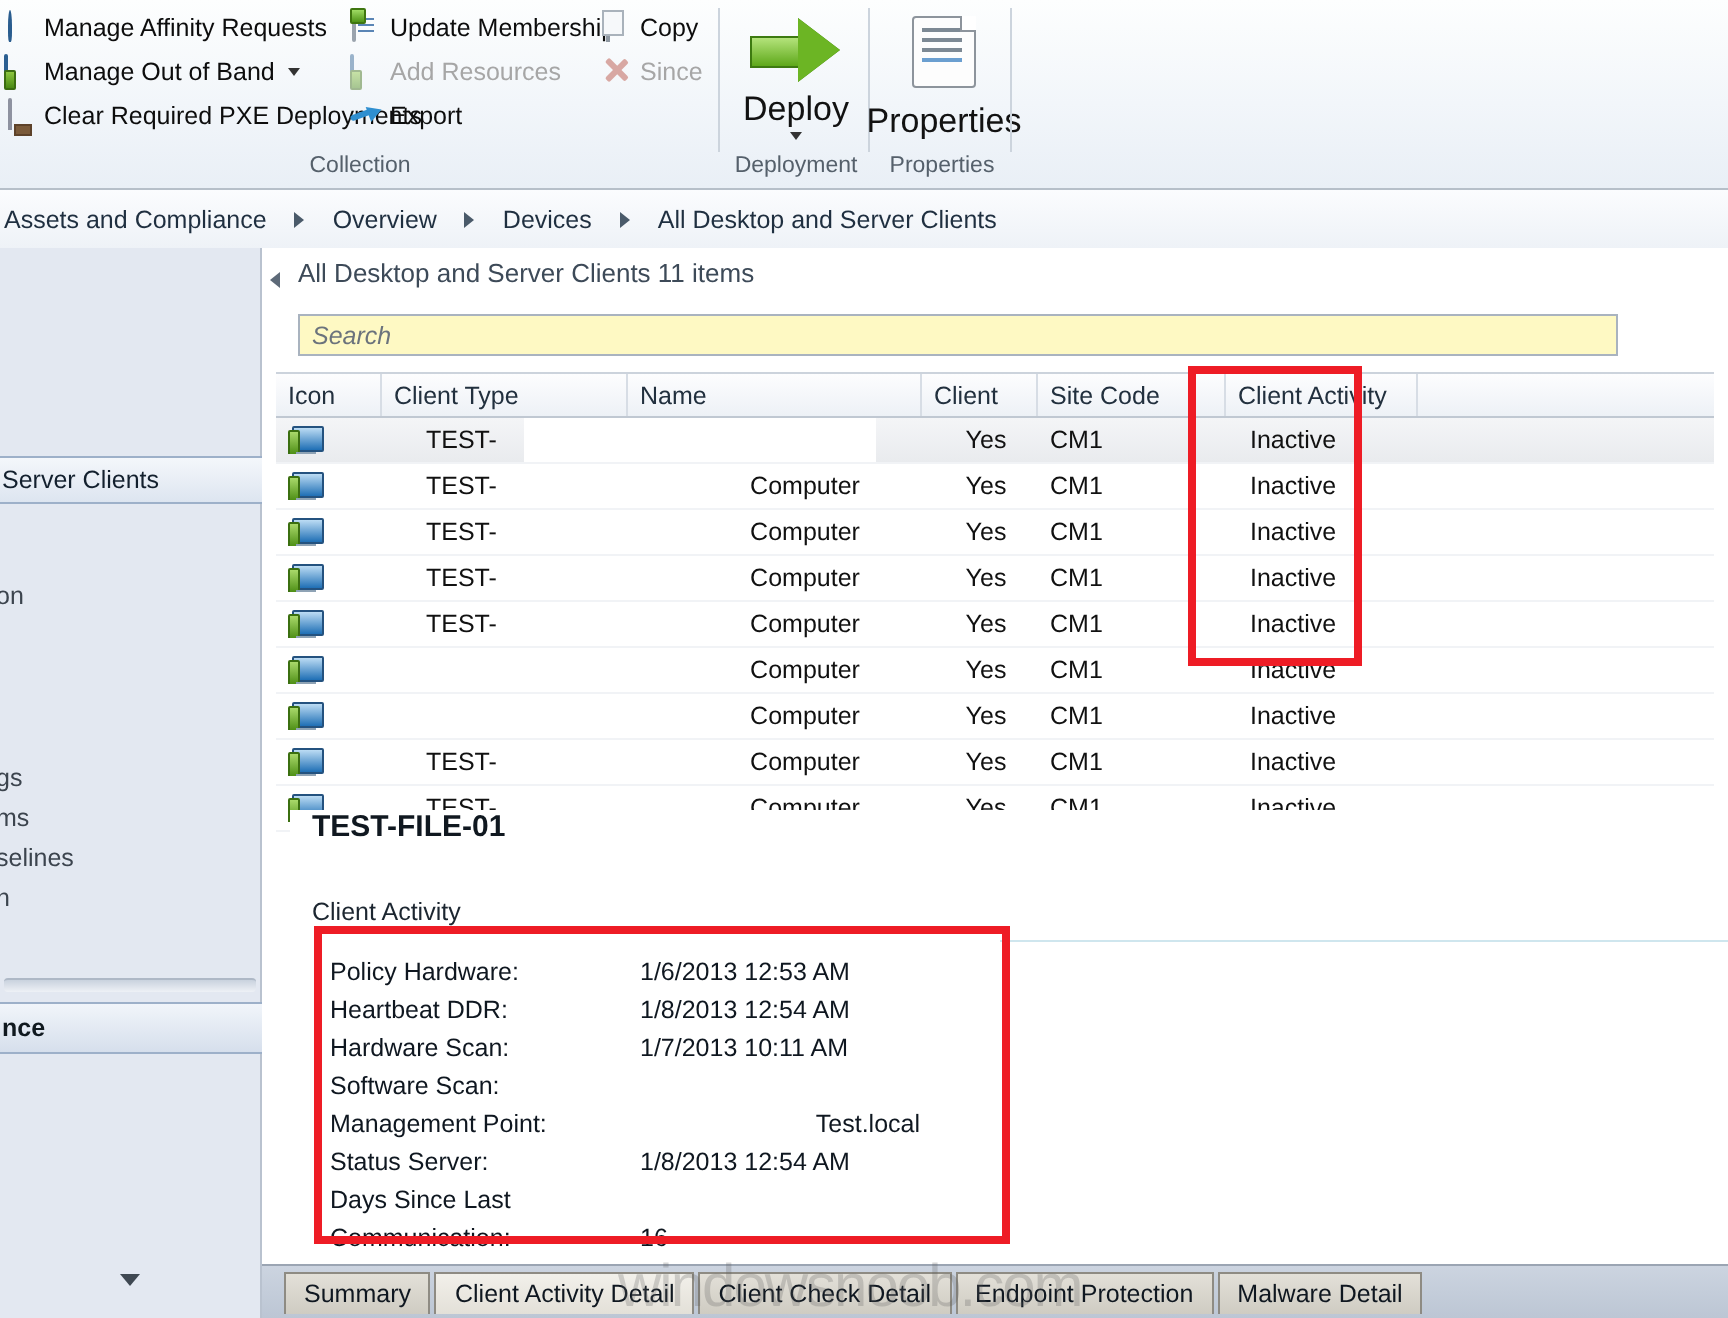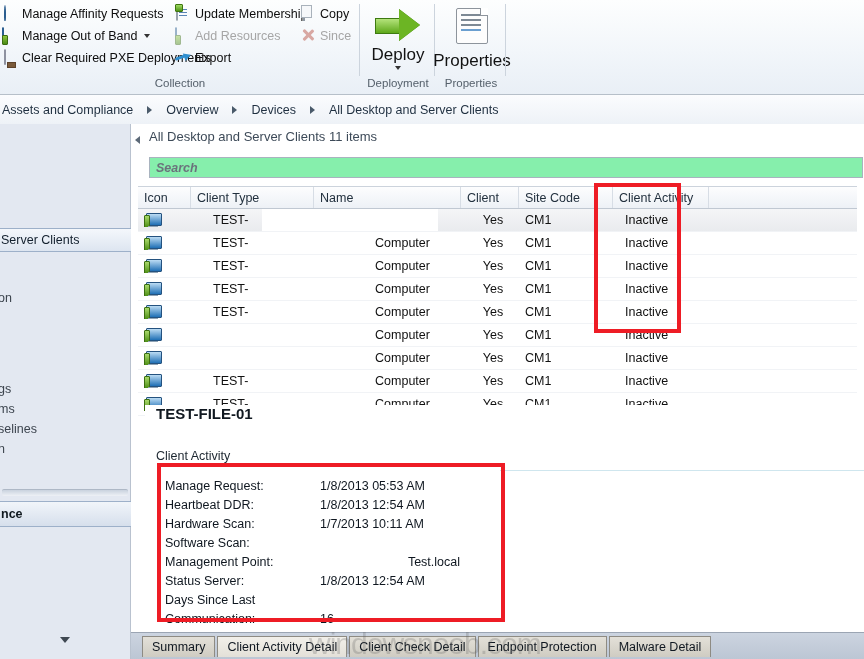--- a/index.html
+++ b/index.html
@@ -101,22 +101,22 @@
     background:linear-gradient(to bottom,#c9d2de,#eef1f6);border-top:1px solid #aeb8c6;border-radius:2px;}
   .nav-chevron{position:absolute;left:60px;bottom:16px;width:0;height:0;
     border-left:5px solid transparent;border-right:5px solid transparent;border-top:6px solid #3f4852;}
 
   
   .main{position:absolute;left:131px;top:124px;width:733px;height:535px;background:#fff;}
   .collapse-arrow{position:absolute;left:4px;top:12px;width:0;height:0;
     border-top:4px solid transparent;border-bottom:4px solid transparent;
     border-right:5px solid #5d6a78;cursor:pointer;}
   .list-title{position:absolute;left:18px;top:5px;font-size:13px;color:#3d4a58;white-space:nowrap;}
-  .searchbox{position:absolute;left:18px;top:33px;width:714px;height:21px;background:#86efac;
-    border:1px solid #a9b3bf;box-sizing:border-box;font-weight:bold;}
+  .searchbox{position:absolute;left:18px;top:33px;width:660px;height:21px;background:#fef9c3;
+    border:1px solid #a9b3bf;box-sizing:border-box;}
   .searchbox .ph{position:absolute;left:6px;top:3px;font-style:italic;font-size:12.5px;color:#6b737c;}
 
   
   .tbl{position:absolute;left:7px;top:62px;width:719px;}
   .thead{display:flex;height:21px;background:linear-gradient(to bottom,#fdfdfe,#edf1f6);
     border-top:1px solid #ccd3dc;border-bottom:1px solid #c0c8d2;}
   .th{font-size:12.5px;color:#22303e;display:flex;align-items:center;padding-left:6px;
     box-sizing:border-box;border-right:1px solid #d7dde5;position:relative;white-space:nowrap;}
   .sortmark{position:absolute;left:50%;top:-4px;margin-left:-4px;width:0;height:0;
     border-left:4px solid transparent;border-right:4px solid transparent;border-top:4px solid #9aa5b1;}
@@ -433,22 +433,22 @@
           </div>
         </div>
     </div>
 
     <div class="detail">
       <div class="dtitle">TEST-FILE-01</div>
       <div class="dsection">Client Activity</div>
       <div class="hairline"></div>
       <div class="dgrid" id="dfields">
           <div class="drow">
-            <div class="dlab">Manage Request:</div>
-            <div class="dval">1/8/2013 05:53 AM</div>
+            <div class="dlab">Policy Hardware:</div>
+            <div class="dval">1/6/2013 12:53 AM</div>
           </div>
           <div class="drow">
             <div class="dlab">Heartbeat DDR:</div>
             <div class="dval">1/8/2013 12:54 AM</div>
           </div>
           <div class="drow">
             <div class="dlab">Hardware Scan:</div>
             <div class="dval">1/7/2013 10:11 AM</div>
           </div>
           <div class="drow">

